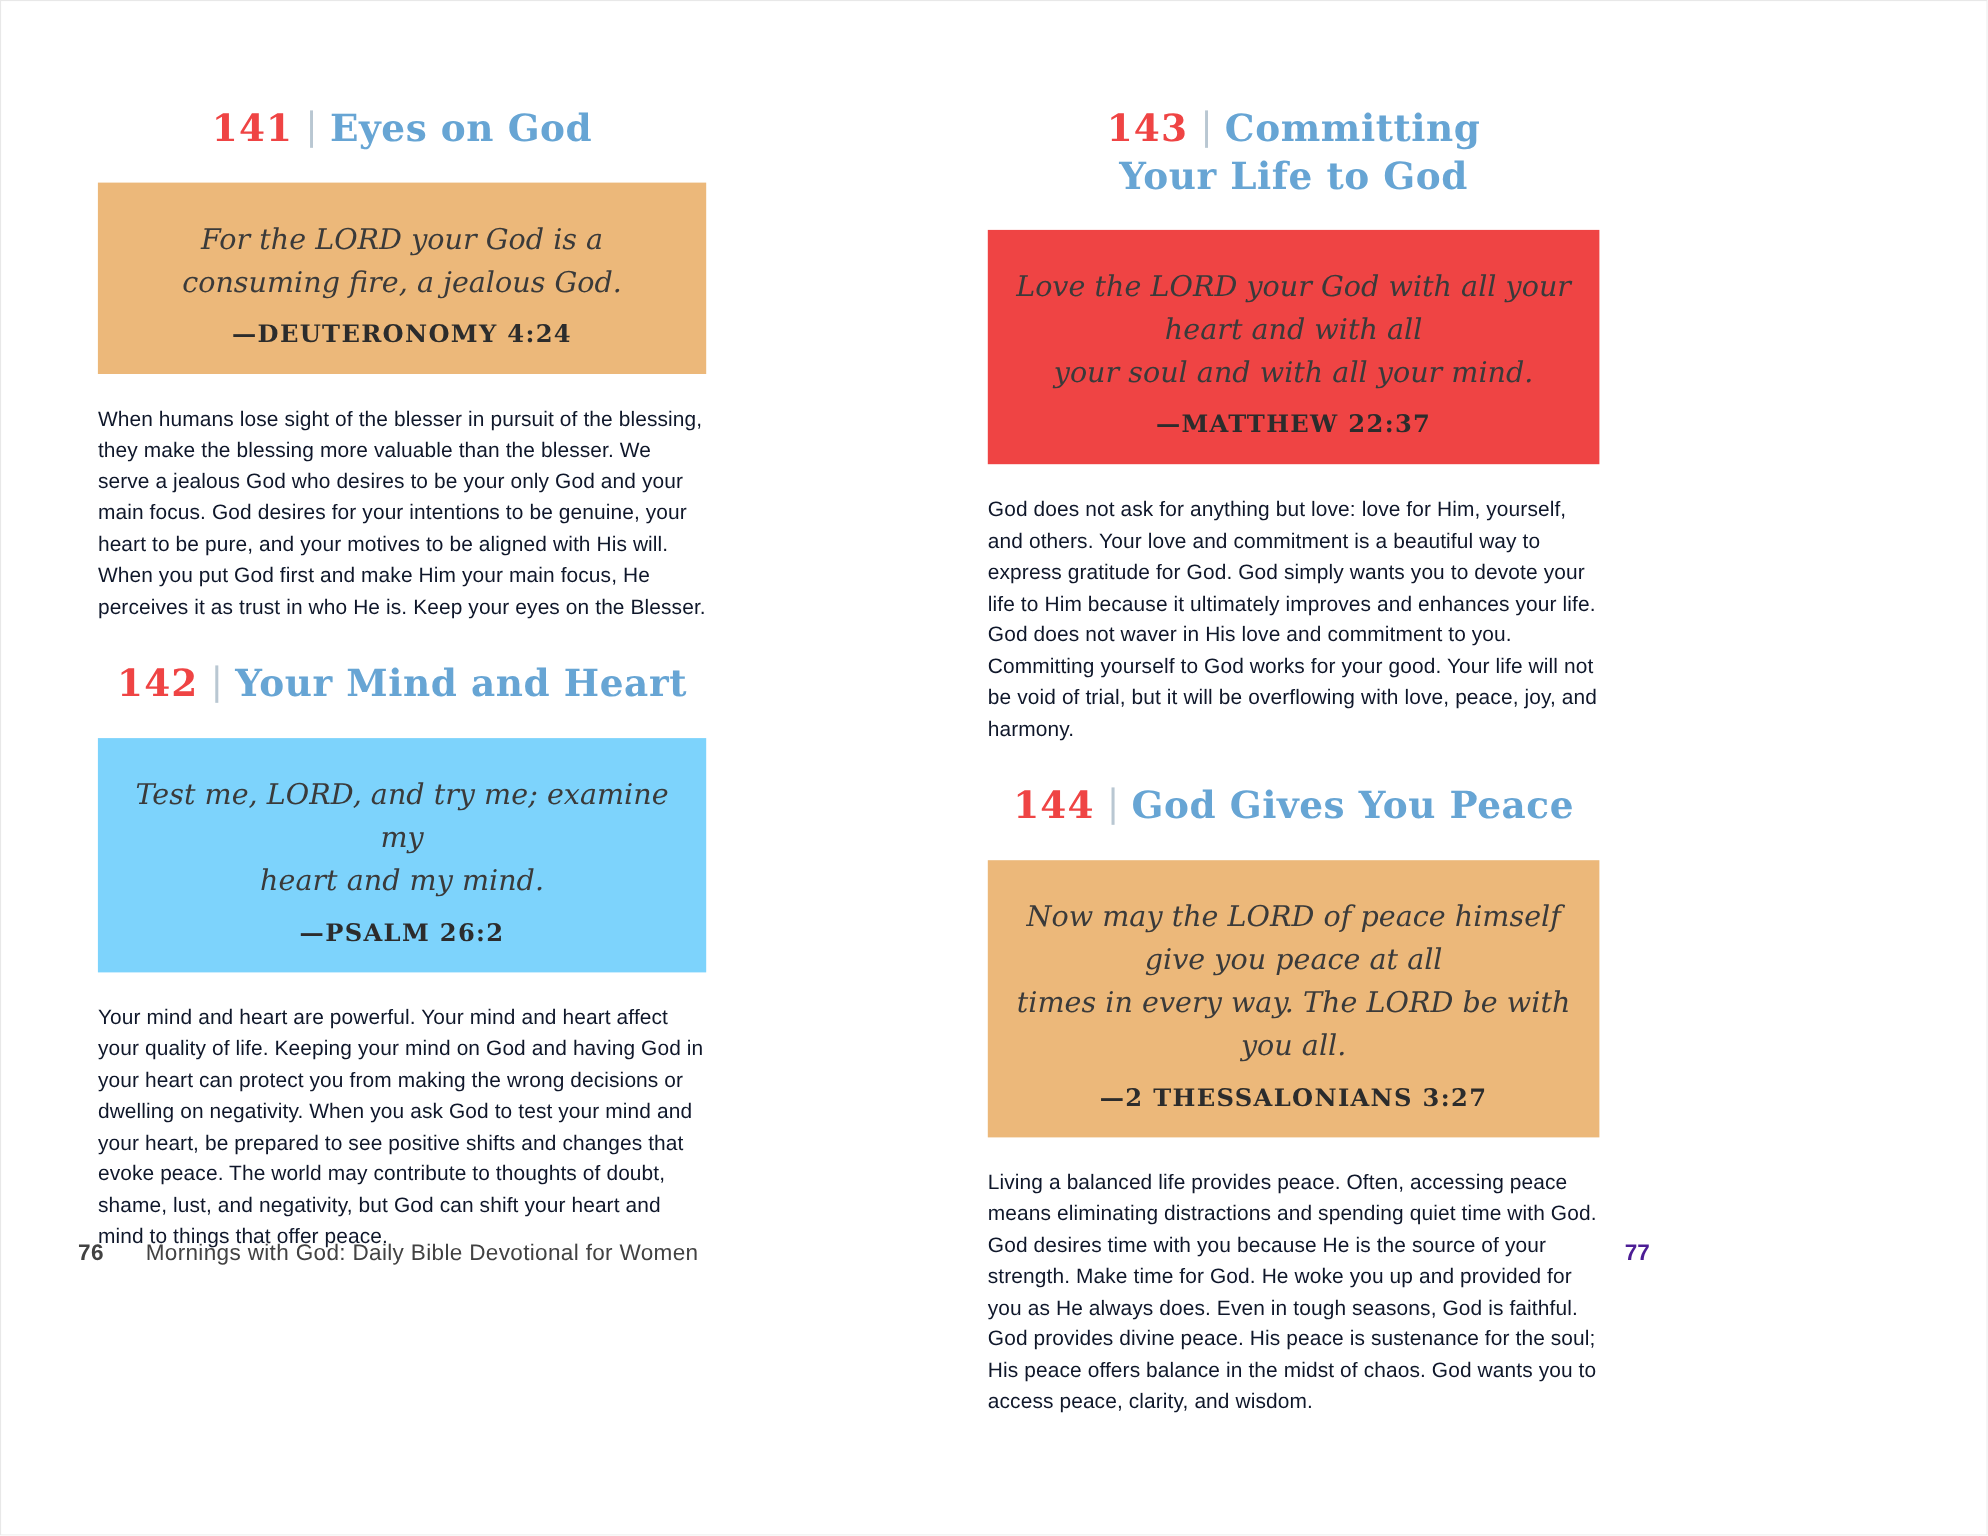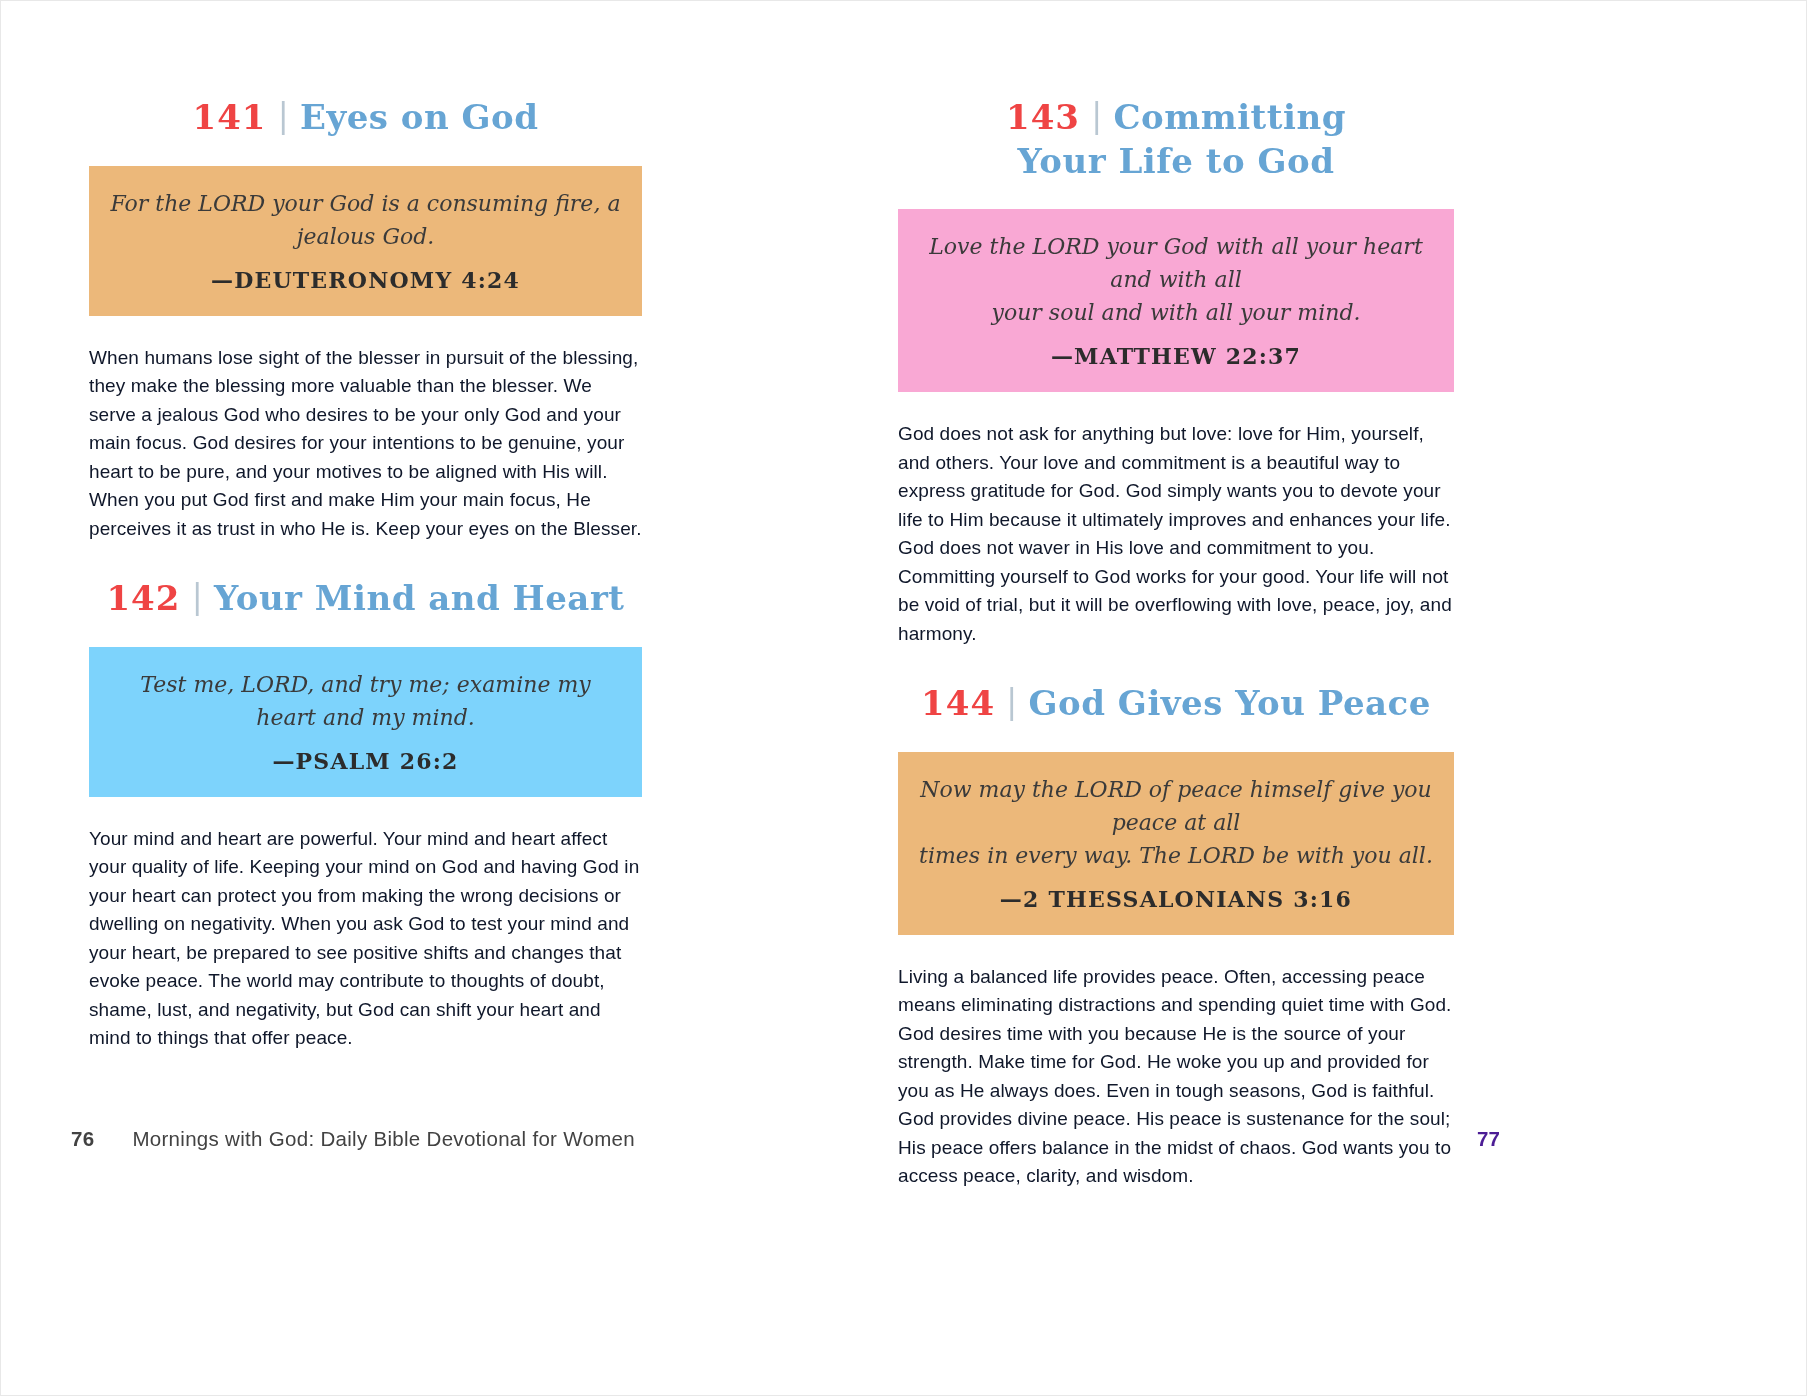--- a/index.html
+++ b/index.html
@@ -39,29 +39,29 @@
   .entry-title { color: #67a5d4; letter-spacing: 0.5px; white-space: pre-line; }
 
   .quote-box {
     box-sizing: border-box;
     padding: 21px 12px 23px 12px;
     text-align: center;
     margin: 0 0 28px 0;
   }
   .quote-box.orange   { background: #ecb87a; }
   .quote-box.lavender { background: #7dd3fc; }
-  .quote-box.blue     { background: #f9a8d4; }
+  .quote-box.blue     { background: #ef4444; }
 
   .verse {
     font-family: "DejaVu Serif", serif;
     font-style: italic;
-    font-size: 22px;
+    font-size: 26px;
     line-height: 1.5;
     color: #3a3a3a;
-    margin: 0;
+    margin: 12px;
     white-space: pre-line;
   }
   .attribution {
     font-family: "DejaVu Serif", serif;
     font-weight: 700;
     font-style: normal;
     font-size: 22px;
     letter-spacing: 1.2px;
     color: #2c2c2c;
     margin: 14px 0 0 0;
@@ -140,21 +140,21 @@
       <p class="body-text">God does not ask for anything but love: love for Him, yourself, and others. Your love and commitment is a beautiful way to express gratitude for God. God simply wants you to devote your life to Him because it ultimately improves and enhances your life. God does not waver in His love and commitment to you. Committing yourself to God works for your good. Your life will not be void of trial, but it will be overflowing with love, peace, joy, and harmony.</p>
     </div>
 
     <div>
       <h2 class="entry-heading spaced-top">
         <span class="entry-number">144</span><span class="heading-sep">|</span><span class="entry-title">God Gives You Peace</span>
       </h2>
       <div class="quote-box orange">
         <p class="verse">Now may the LORD of peace himself give you peace at all
 times in every way. The LORD be with you all.</p>
-        <p class="attribution">—2 THESSALONIANS 3:16</p>
+        <p class="attribution">—2 THESSALONIANS 3:27</p>
       </div>
       <p class="body-text">Living a balanced life provides peace. Often, accessing peace means eliminating distractions and spending quiet time with God. God desires time with you because He is the source of your strength. Make time for God. He woke you up and provided for you as He always does. Even in tough seasons, God is faithful. God provides divine peace. His peace is sustenance for the soul; His peace offers balance in the midst of chaos. God wants you to access peace, clarity, and wisdom.</p>
     </div>
 
   </div>
 
   <div class="footer-left">
     <span class="page-num">76</span><span>Mornings with God: Daily Bible Devotional for Women</span>
   </div>
   <div class="footer-right">77</div>

